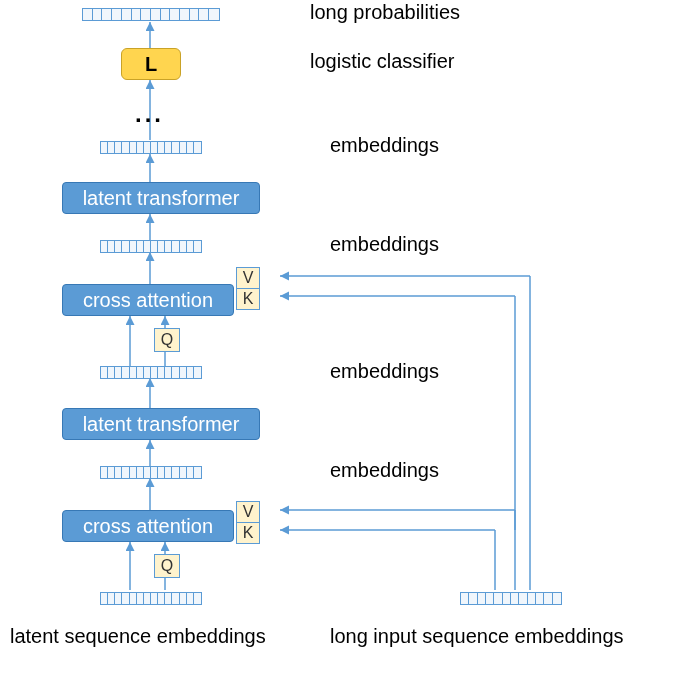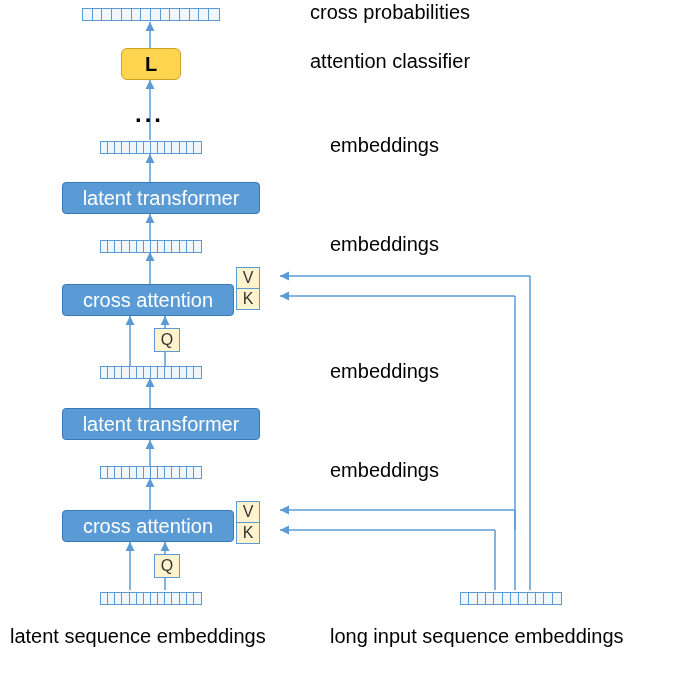--- a/index.html
+++ b/index.html
@@ -140,24 +140,24 @@
       <div class="cell" style="width: 9.71429px; height: 100%;"></div>
       <div class="cell" style="width: 9.71429px; height: 100%;"></div>
       <div class="cell" style="width: 9.71429px; height: 100%;"></div>
       <div class="cell" style="width: 9.71429px; height: 100%;"></div>
       <div class="cell" style="width: 9.71429px; height: 100%;"></div>
       <div class="cell" style="width: 9.71429px; height: 100%;"></div>
       <div class="cell" style="width: 9.71429px; height: 100%;"></div>
       <div class="cell" style="width: 9.71429px; height: 100%;"></div>
       <div class="cell" style="width: 9.71429px; height: 100%;"></div>
     </div>
-  <div class="label" style="left:310px; top:1px;">cross probabilities</div>
+  <div class="label" style="left:310px; top:1px;">long probabilities</div>
 
   <div class="classifier" style="left:121px; top:48px; width:58px; height:30px;">L</div>
-  <div class="label" style="left:310px; top:50px;">attention classifier</div>
+  <div class="label" style="left:310px; top:50px;">logistic classifier</div>
 
   <div class="dots" style="left:135px; top:100px;">...</div>
 
   <div class="embedding-bar" style="left:100px; top:141px; width:100px; height:11px;">
       <div class="cell" style="width: 7.14286px; height: 100%;"></div>
       <div class="cell" style="width: 7.14286px; height: 100%;"></div>
       <div class="cell" style="width: 7.14286px; height: 100%;"></div>
       <div class="cell" style="width: 7.14286px; height: 100%;"></div>
       <div class="cell" style="width: 7.14286px; height: 100%;"></div>
       <div class="cell" style="width: 7.14286px; height: 100%;"></div>

